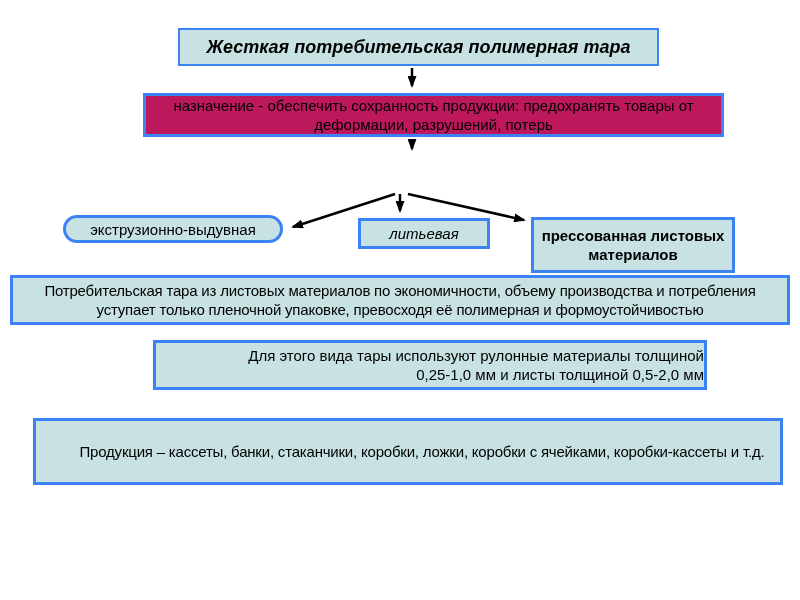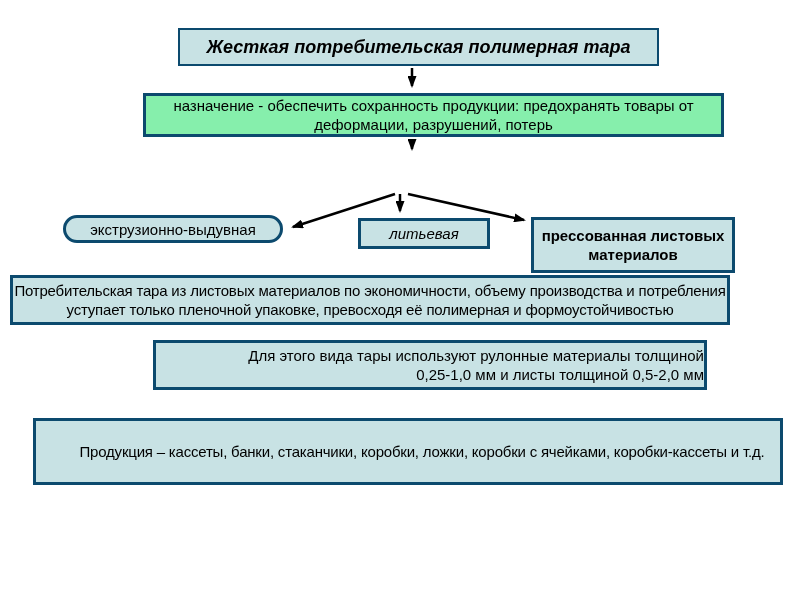--- a/index.html
+++ b/index.html
@@ -9,21 +9,21 @@
     width: 800px;
     height: 600px;
     background: #ffffff;
     font-family: "Liberation Sans", sans-serif;
     color: #000000;
     overflow: hidden;
   }
   .box {
     position: absolute;
     background: #c8e2e4;
-    border: 3px solid #0c4a6e;
+    border: 3px solid #3b82f6;
     display: flex;
     flex-direction: column;
     align-items: center;
     justify-content: center;
     text-align: center;
     font-size: 15px;
     line-height: 19px;
   }
   .box .line { white-space: nowrap; }
   .tight { letter-spacing: -0.2px; }
@@ -32,21 +32,21 @@
     border-width: 2px;
     font-size: 18px;
     font-weight: bold;
     font-style: italic;
   }
   .purpose-box      { left: 143px; top:  93px; width: 581px; height: 44px; }
   .requirements-box { left:  44px; top: 153px; width: 711px; height: 40px; }
   .type-extrusion   { left:  63px; top: 215px; width: 220px; height: 28px; border-radius: 19px; }
   .type-injection   { left: 358px; top: 218px; width: 132px; height: 31px; font-style: italic; }
   .type-pressed     { left: 531px; top: 217px; width: 204px; height: 56px; font-weight: bold; }
-  .sheet-box        { left:  10px; top: 275px; width: 720px; height: 50px; align-items: center; }
+  .sheet-box        { left:  10px; top: 275px; width: 780px; height: 50px; align-items: center; }
   .material-box     { left: 153px; top: 340px; width: 554px; height: 50px; align-items: flex-end; }
   .products-box     { left:  33px; top: 418px; width: 750px; height: 67px; }
   .arrows {
     position: absolute;
     left: 0; top: 0;
     width: 800px; height: 600px;
     pointer-events: none;
   }
   .arrows line { stroke: #000000; stroke-width: 2.5; }
 </style>
@@ -65,21 +65,21 @@
     <line x1="412" y1="139" x2="412" y2="149" marker-end="url(#ah)" style="stroke: rgb(0, 0, 0);"></line>
     <line x1="395" y1="194" x2="293" y2="227" marker-end="url(#ah)" style="stroke: rgb(0, 0, 0);"></line>
     <line x1="400" y1="194" x2="400" y2="211" marker-end="url(#ah)" style="stroke: rgb(0, 0, 0);"></line>
     <line x1="408" y1="194" x2="524" y2="220" marker-end="url(#ah)" style="stroke: rgb(0, 0, 0);"></line>
   </svg>
 
   <div class="box title-box" style="background-color: rgb(200, 226, 228);">
     <div class="line">Жесткая потребительская полимерная тара</div>
   </div>
 
-  <div class="box purpose-box" style="background-color: #86efac;">
+  <div class="box purpose-box" style="background-color: #be185d;">
     <div class="line">назначение - обеспечить сохранность продукции: предохранять товары от</div>
     <div class="line">деформации, разрушений, потерь</div>
   </div>
 
 
   <div class="box type-extrusion" style="background-color: rgb(200, 226, 228);">
     <div class="line">экструзионно-выдувная</div>
   </div>
 
   <div class="box type-injection" style="background-color: rgb(200, 226, 228);">

